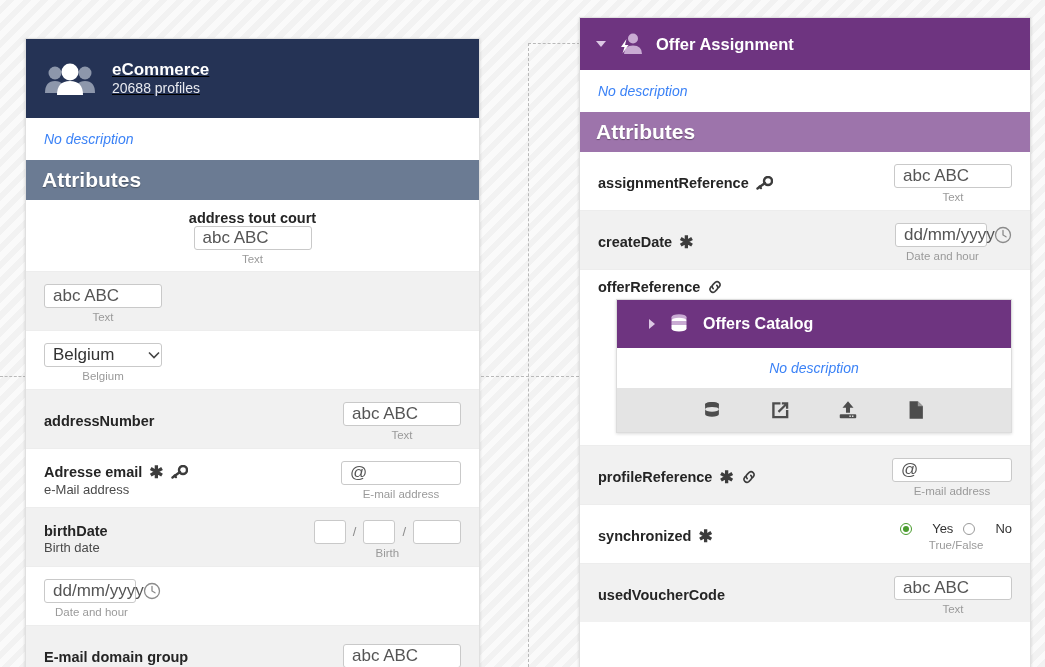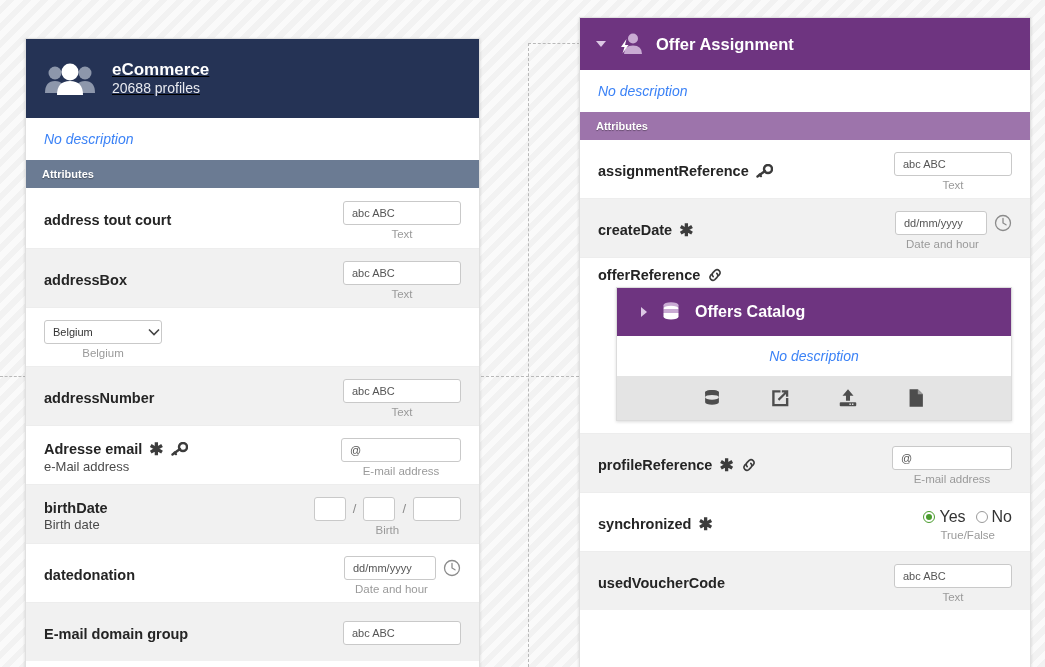--- a/index.html
+++ b/index.html
@@ -74,21 +74,21 @@
   .desc {
     font-style: italic;
     font-size: 14px;
     color: #3b82f6;
     padding: 13px 18px;
     background: #fff;
   }
 
   .section-bar {
     font-weight: bold;
-    font-size: 11px;
+    font-size: 21px;
     color: #ffffff;
     text-shadow: 0 1px 1px rgba(0,0,0,.35);
     padding: 8px 16px;
   }
   .section-blue { background: #6b7b93; }
   .section-purple { background: #9d74ab; }
 
   
   .rows { background: #fff; }
   .row {
@@ -138,21 +138,21 @@
   }
   .ftype.right-pad { padding-right: 22px; }
 
   .inp {
     border: 1px solid #c9c9c9;
     border-radius: 3px;
     background: #fff;
     height: 24px;
     line-height: 22px;
     padding: 0 8px;
-    font-size: 11px;
+    font-size: 17px;
     color: #555;
     width: 118px;
     text-align: left;
   }
   .inp.w-email { width: 120px; }
   .inp.w-date  { width: 92px; }
   .inp.sel {
     display: flex;
     align-items: center;
     justify-content: space-between;
@@ -161,22 +161,22 @@
   }
   .inp.box-s { width: 32px; }
   .inp.box-m { width: 48px; }
   .slash { color: #8b8b8b; font-size: 13px; }
 
   
   .radio-set { display: flex; align-items: center; gap: 10px; }
   .radio {
     display: flex;
     align-items: center;
-    gap: 4px;
-    font-size: 16px;
+    gap: 20px;
+    font-size: 13px;
     color: #333;
   }
   .dot {
     width: 12px; height: 12px;
     border-radius: 50%;
     border: 1px solid #9a9a9a;
     background: #fff;
     display: inline-block;
     position: relative;
   }
@@ -230,21 +230,21 @@
     border: 1px solid #dcdcdc;
     box-shadow: 0 1px 3px rgba(0,0,0,.14);
     overflow: hidden;
     background: #fff;
   }
   .hdr-catalog {
     background: #6e3480;
     height: 48px;
     display: flex;
     align-items: center;
-    padding: 0 24px;
+    padding: 0 32px;
     gap: 12px;
   }
   .hdr-catalog .t1 {
     color: #fff;
     font-size: 16px;
     font-weight: bold;
   }
   .nested-toolbar {
     background: #e4e4e4;
     display: flex;
@@ -289,40 +289,35 @@
       <div class="t2">20688 profiles</div>
     </div>
   </div>
 
   <div class="desc">No description</div>
 
   <div class="section-bar section-blue">Attributes</div>
 
   <div class="rows">
 
-    <div class="row first" style="min-height:60px;">
+    <div class="row first" style="min-height:60px;flex-direction:column;">
       <div class="row-label">
         <div class="lbl-main">
             <span>address tout court</span>
           </div>
       </div>
       <div class="row-field">
         <div class="field-line">
           <div class="inp">abc ABC</div>
         </div>
         <div class="ftype">Text</div>
       </div>
     </div>
 
     <div class="row alt">
-      <div class="row-label">
-        <div class="lbl-main">
-            <span>addressBox</span>
-          </div>
-      </div>
       <div class="row-field">
         <div class="field-line">
           <div class="inp">abc ABC</div>
         </div>
         <div class="ftype">Text</div>
       </div>
     </div>
 
     <div class="row">
       <div class="row-field">
@@ -390,25 +385,20 @@
           <span class="slash">/</span>
           <div class="inp box-s"></div>
           <span class="slash">/</span>
           <div class="inp box-m"></div>
         </div>
         <div class="ftype">Birth</div>
       </div>
     </div>
 
     <div class="row">
-      <div class="row-label">
-        <div class="lbl-main">
-            <span>datedonation</span>
-          </div>
-      </div>
       <div class="row-field">
         <div class="field-line">
           <div class="inp w-date">dd/mm/yyyy</div>
           <span>
             <svg width="18" height="18" viewBox="0 0 18 18">
               <circle cx="9" cy="9" r="7.5" fill="none" stroke="#8b8b8b" stroke-width="1.3"></circle>
               <path d="M9 4.5 V9 L12 10.8" stroke="#8b8b8b" stroke-width="1.3" fill="none" stroke-linecap="round"></path>
             </svg>
           </span>
         </div>

